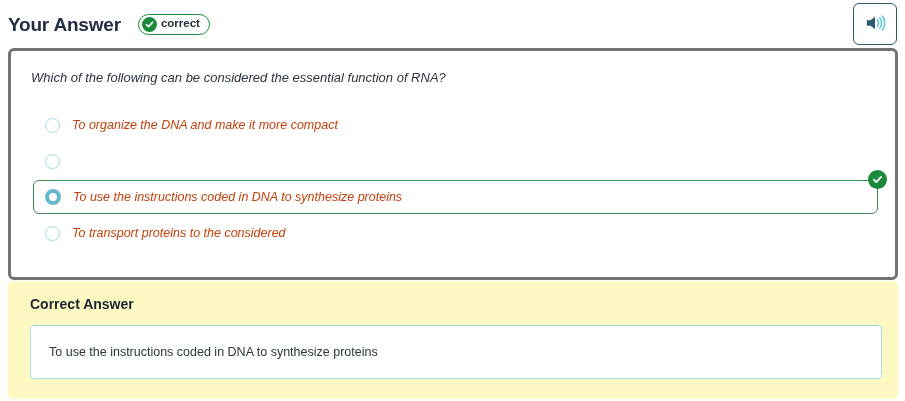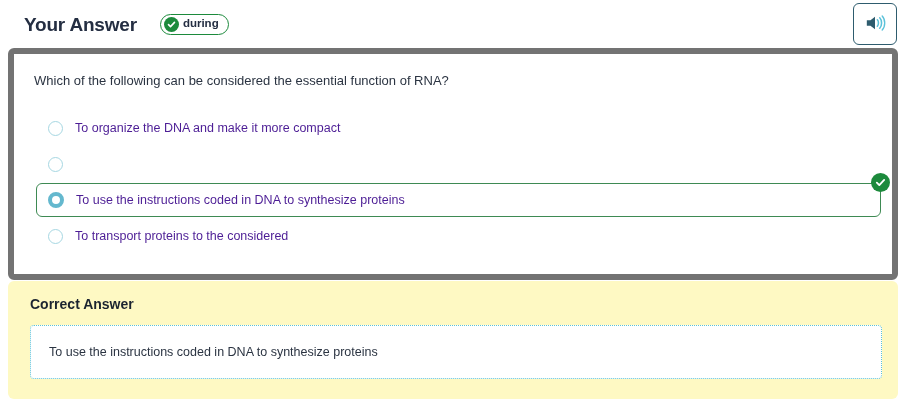--- a/index.html
+++ b/index.html
@@ -25,22 +25,22 @@
     position: absolute;
     left: 0; top: 0;
     width: 905px;
     height: 48px;
     display: flex;
     align-items: center;
   }
   .header-left {
     display: flex;
     align-items: center;
-    gap: 23px;
-    padding-left: 24px;
+    gap: 17px;
+    padding-left: 8px;
   }
   .page-title {
     font-size: 19px;
     font-weight: 700;
     color: #242e42;
     letter-spacing: -0.2px;
     line-height: 1;
   }
 
   .status-badge {
@@ -88,22 +88,23 @@
   }
 
   
   .question-card {
     position: absolute;
     left: 8px;
     top: 48px;
     width: 890px;
     height: 232px;
     background: #ffffff;
-    border: 6px solid #737373;
-    border-radius: 6px;
+    border: 3px solid #737373;
+    border-radius: 6px;
+    font-style: italic;
   }
 
   .question-text {
     position: absolute;
     left: 20px;
     top: 18px;
     font-size: 13px;
     color: #2b3442;
     line-height: 1.4;
   }
@@ -143,21 +144,21 @@
   .radio.checked {
     border: 4.5px solid #64b8ce;
     background: #ffffff;
     width: 16px;
     height: 16px;
   }
 
   .option-label {
     margin-left: 12px;
     font-size: 12.5px;
-    color: #4c1d95;
+    color: #c2410c;
     line-height: 1;
   }
 
   .correct-marker {
     position: absolute;
     right: -10px;
     top: -11px;
     width: 19px;
     height: 19px;
     border-radius: 50%;
@@ -212,21 +213,21 @@
 
   <div class="header">
     <div class="header-left">
       <div class="page-title">Your Answer</div>
       <div class="status-badge">
         <span class="badge-check">
           <svg width="9" height="9" viewBox="0 0 12 12" aria-hidden="true">
             <path d="M2 6.2 L4.7 8.8 L10 3.2" fill="none" stroke="#ffffff" stroke-width="2.1" stroke-linecap="round" stroke-linejoin="round"></path>
           </svg>
         </span>
-        <span class="badge-text">during</span>
+        <span class="badge-text">correct</span>
       </div>
     </div>
 
     <button class="audio-button">
       <span>
         <svg width="22" height="20" viewBox="0 0 24 22" aria-hidden="true">
           <path d="M3 8 H7 L12 4 V18 L7 14 H3 Z" fill="#2e5c6e"></path>
           <path d="M14.6 7.4 C16.2 9 16.2 13 14.6 14.6" fill="none" stroke="#5bc2da" stroke-width="1.7" stroke-linecap="round"></path>
           <path d="M17.2 5.2 C19.9 7.9 19.9 14.1 17.2 16.8" fill="none" stroke="#5bc2da" stroke-width="1.7" stroke-linecap="round"></path>
           <path d="M19.9 3.2 C23.6 6.9 23.6 15.1 19.9 18.8" fill="none" stroke="#5bc2da" stroke-width="1.5" stroke-linecap="round"></path>

